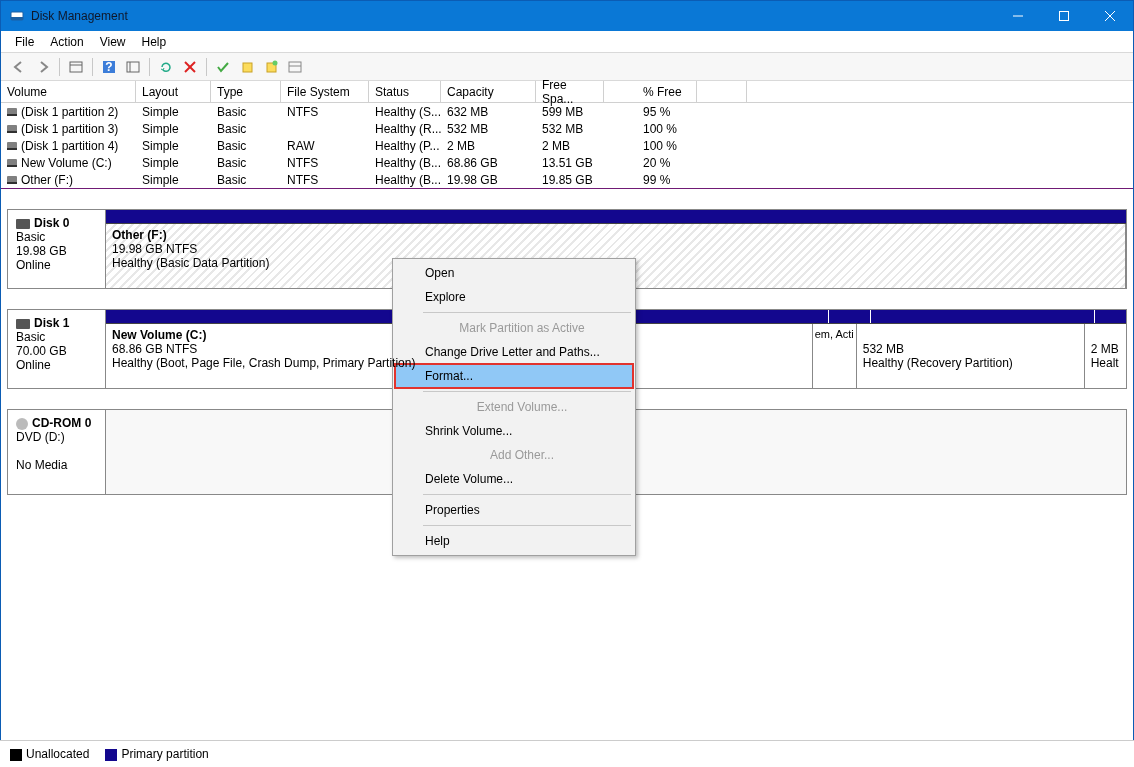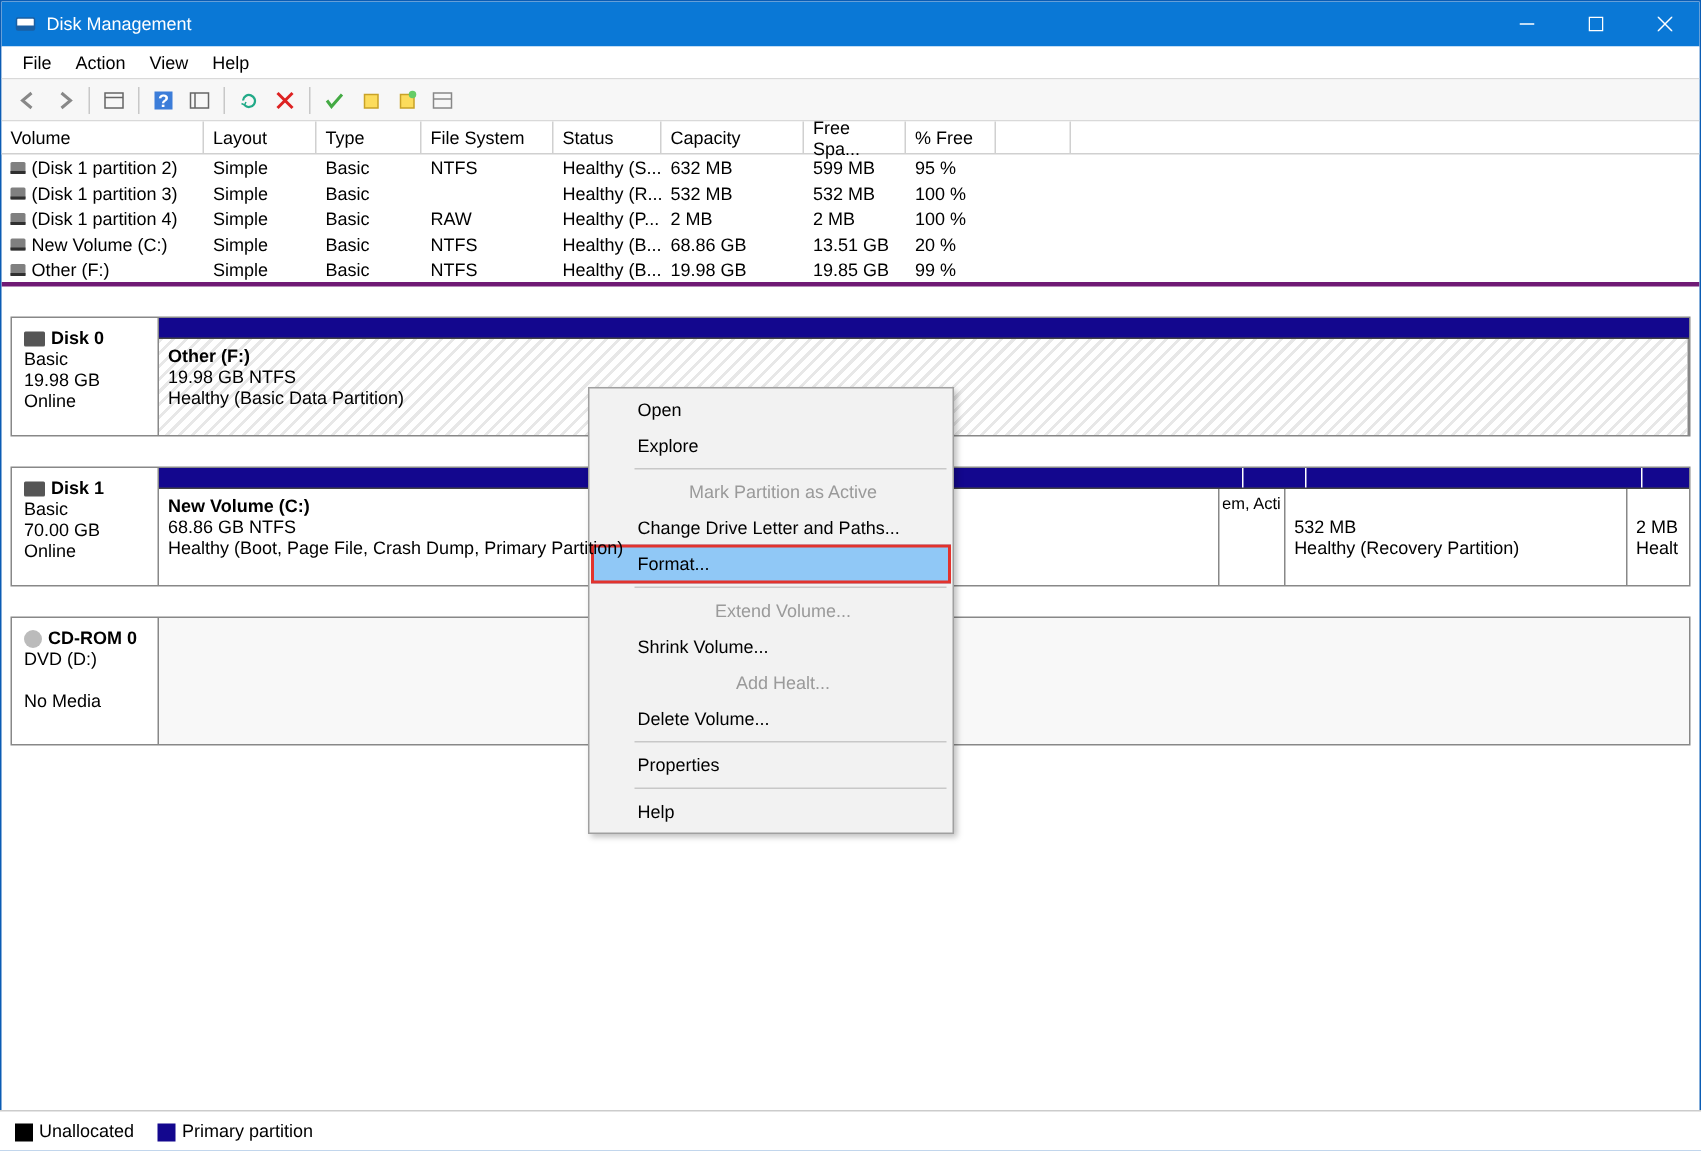--- a/index.html
+++ b/index.html
@@ -1,46 +1,46 @@
 <!DOCTYPE html>
 <html><head>
 <meta charset="utf-8">
 <style>
 * { margin: 0; padding: 0; box-sizing: border-box; font-family: "Segoe UI", Tahoma, sans-serif; font-size: 12px; }
 body { background: #fff; width: 1134px; height: 767px; overflow: hidden; border: 1px solid #0b5cb4; }
 
 
-.titlebar { background: #0a78d6; height: 30px; display: flex; align-items: center; color: #ffffff; padding-left: 8px; }
+.titlebar { background: #0a78d6; height: 30px; display: flex; align-items: center; color: #0f172a; padding-left: 8px; }
 .titlebar .icon { width: 16px; height: 16px; margin-right: 6px; display: inline-block; }
 .titlebar .title { flex: 1; font-size: 12px; }
 .titlebar .winbtn { width: 46px; height: 30px; display: flex; align-items: center; justify-content: center; color: #fff; }
 
 
 .menubar { height: 22px; border-bottom: 1px solid #d9d9d9; display: flex; align-items: center; padding: 0 6px; background: #fff; }
 .menuitem { padding: 2px 8px; }
 
 
 .toolbar { height: 28px; border-bottom: 1px solid #d9d9d9; display: flex; align-items: center; padding: 2px 8px; gap: 4px; background: #f7f7f7;}
 .tbicon { width: 20px; height: 20px; display: flex; align-items: center; justify-content: center; border: 1px solid transparent; }
 .tbsep { width: 1px; height: 18px; background: #c8c8c8; margin: 0 2px; }
 
 
-.voltable { border-bottom: 3px solid #701a75; }
+.voltable { border-bottom: 1px solid #701a75; }
 .volhead { display: flex; background: #fff; border-bottom: 1px solid #d0d0d0; height: 22px; }
 .volhead .col { border-right: 1px solid #d0d0d0; padding: 2px 6px; display: flex; align-items: center; }
 .volrow { display: flex; height: 17px; align-items: center; }
 .volrow .col { padding: 0 6px; white-space: nowrap; overflow: hidden; }
 .col.c-vol { width: 135px; }
 .col.c-lay { width: 75px; }
 .col.c-typ { width: 70px; }
 .col.c-fs  { width: 88px; }
 .col.c-sta { width: 72px; }
 .col.c-cap { width: 95px; }
 .col.c-fre { width: 68px; }
-.col.c-pct { width: 60px; }
+.col.c-pct { width: 60px; margin-left: 33px; }
 .drv-icon { width: 10px; height: 8px; background: #808080; display: inline-block; margin-right: 4px; border-radius: 1px; vertical-align: middle;}
 .drv-icon::after { content:''; display:block; width:10px; height:2px; background:#303030; margin-top:6px;}
 
 
 .gpane { padding: 0 6px 6px; }
 .diskrow { display: flex; margin-top: 20px; border: 1px solid #888; background:#fff;}
 .diskinfo { width: 98px; padding: 6px 8px; border-right: 1px solid #888; }
 .diskinfo .dlabel { font-weight: bold; }
 .diskinfo .dicon { width: 14px; height: 10px; display:inline-block; background:#555; margin-right:4px; vertical-align:middle; border-radius:1px;}
 .diskparts { flex: 1; display: flex; flex-direction: column; }
@@ -313,19 +313,19 @@
 <div class="ctxmenu" style="left:392px; top:258px;" id="ctxmenu">
     <div class="ctxitem">Open</div>
     <div class="ctxitem">Explore</div>
     <div class="ctxsep"></div>
     <div class="ctxitem disabled">Mark Partition as Active</div>
     <div class="ctxitem">Change Drive Letter and Paths...</div>
     <div class="ctxitem highlight">Format...</div>
     <div class="ctxsep"></div>
     <div class="ctxitem disabled">Extend Volume...</div>
     <div class="ctxitem">Shrink Volume...</div>
-    <div class="ctxitem disabled">Add Healt...</div>
+    <div class="ctxitem disabled">Add Other...</div>
     <div class="ctxitem">Delete Volume...</div>
     <div class="ctxsep"></div>
     <div class="ctxitem">Properties</div>
     <div class="ctxsep"></div>
     <div class="ctxitem">Help</div>
   </div>
 
 </body></html>

